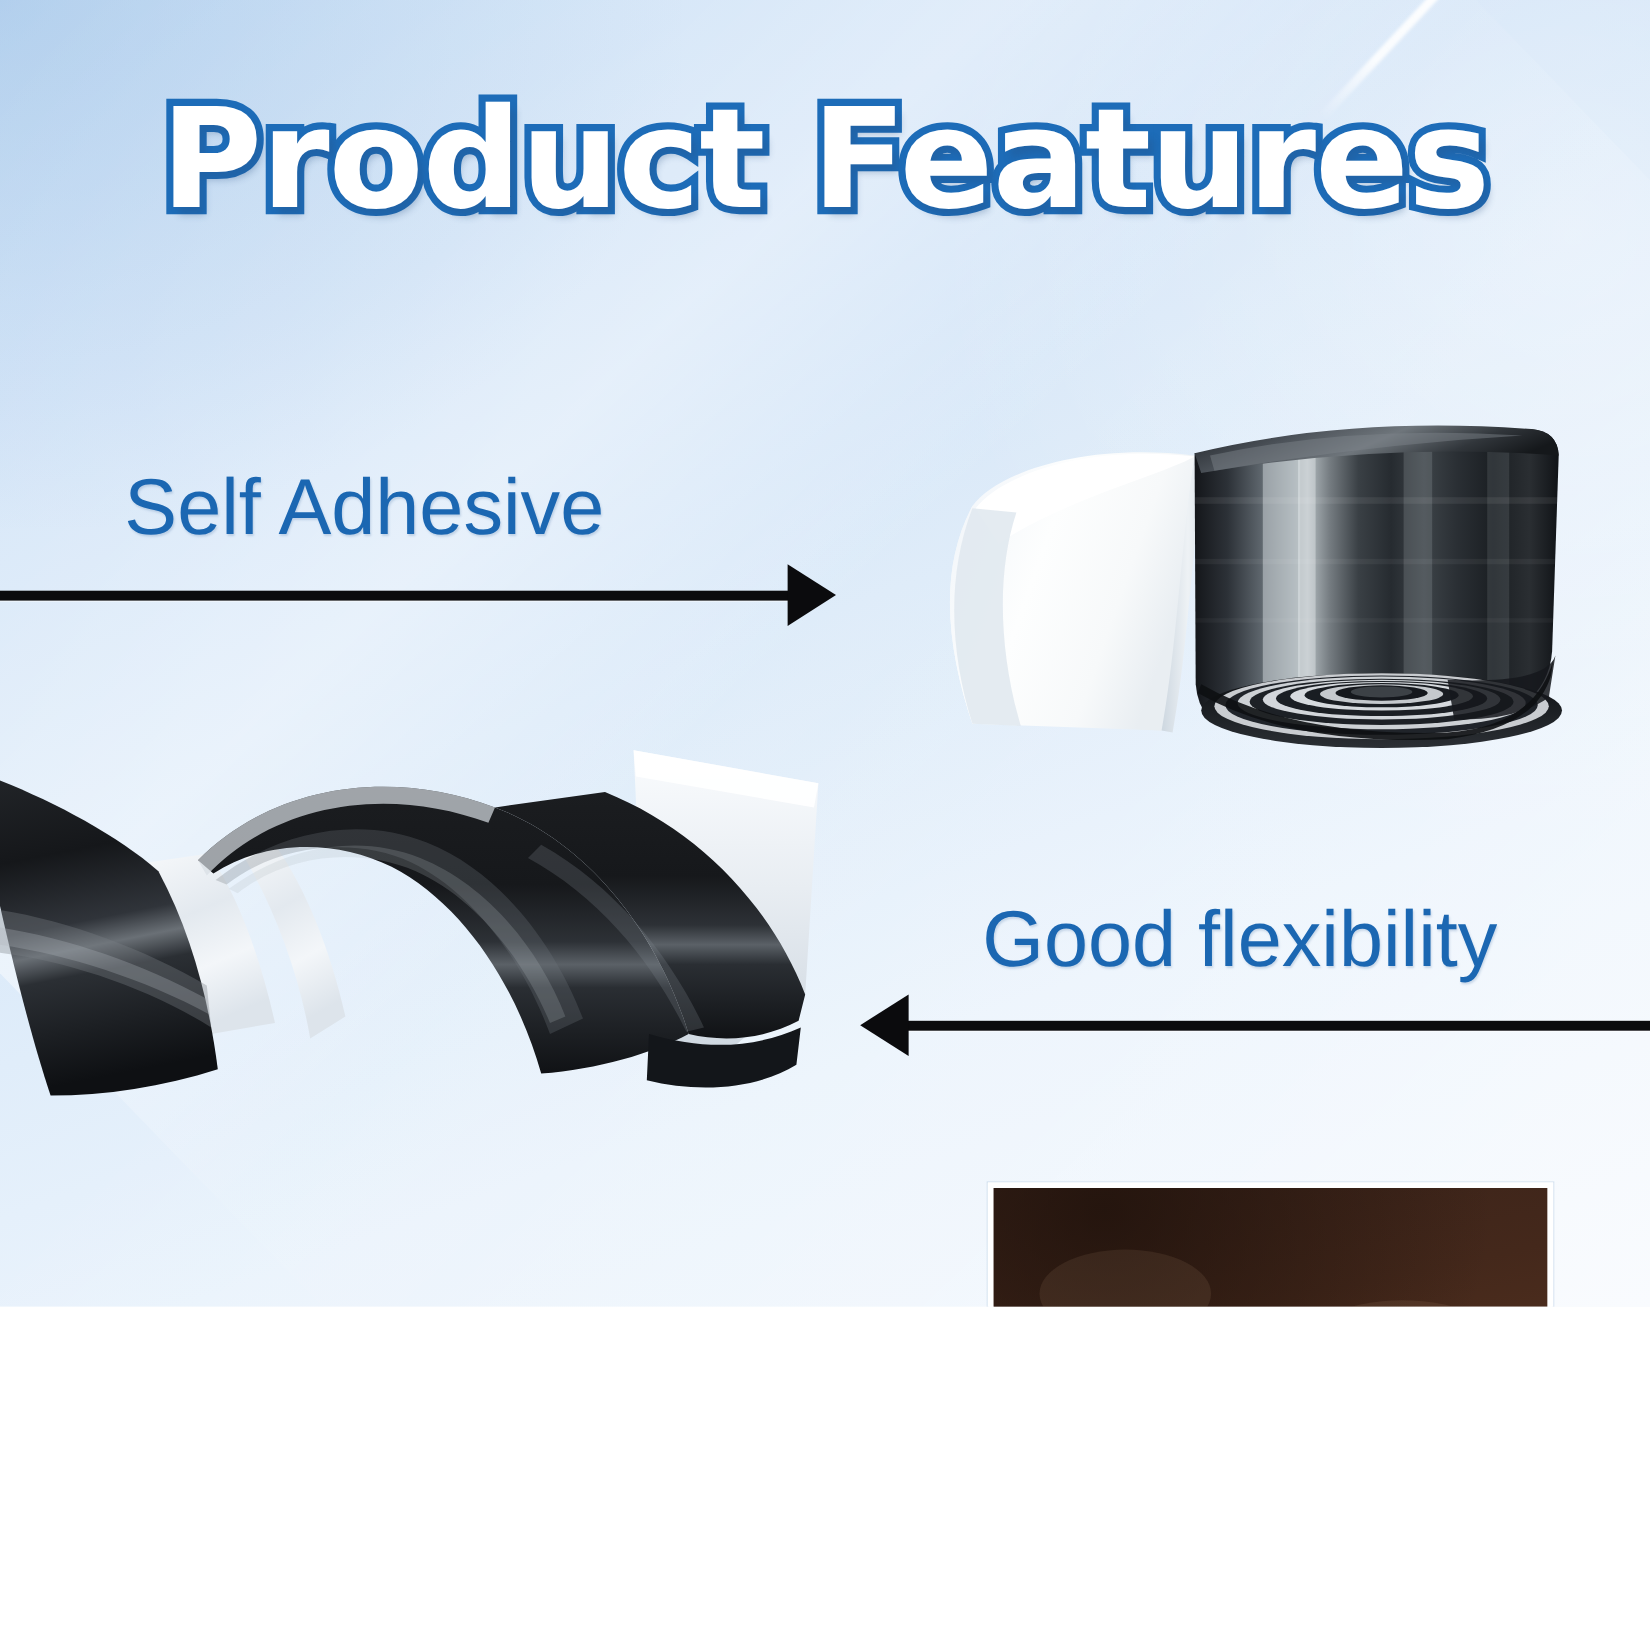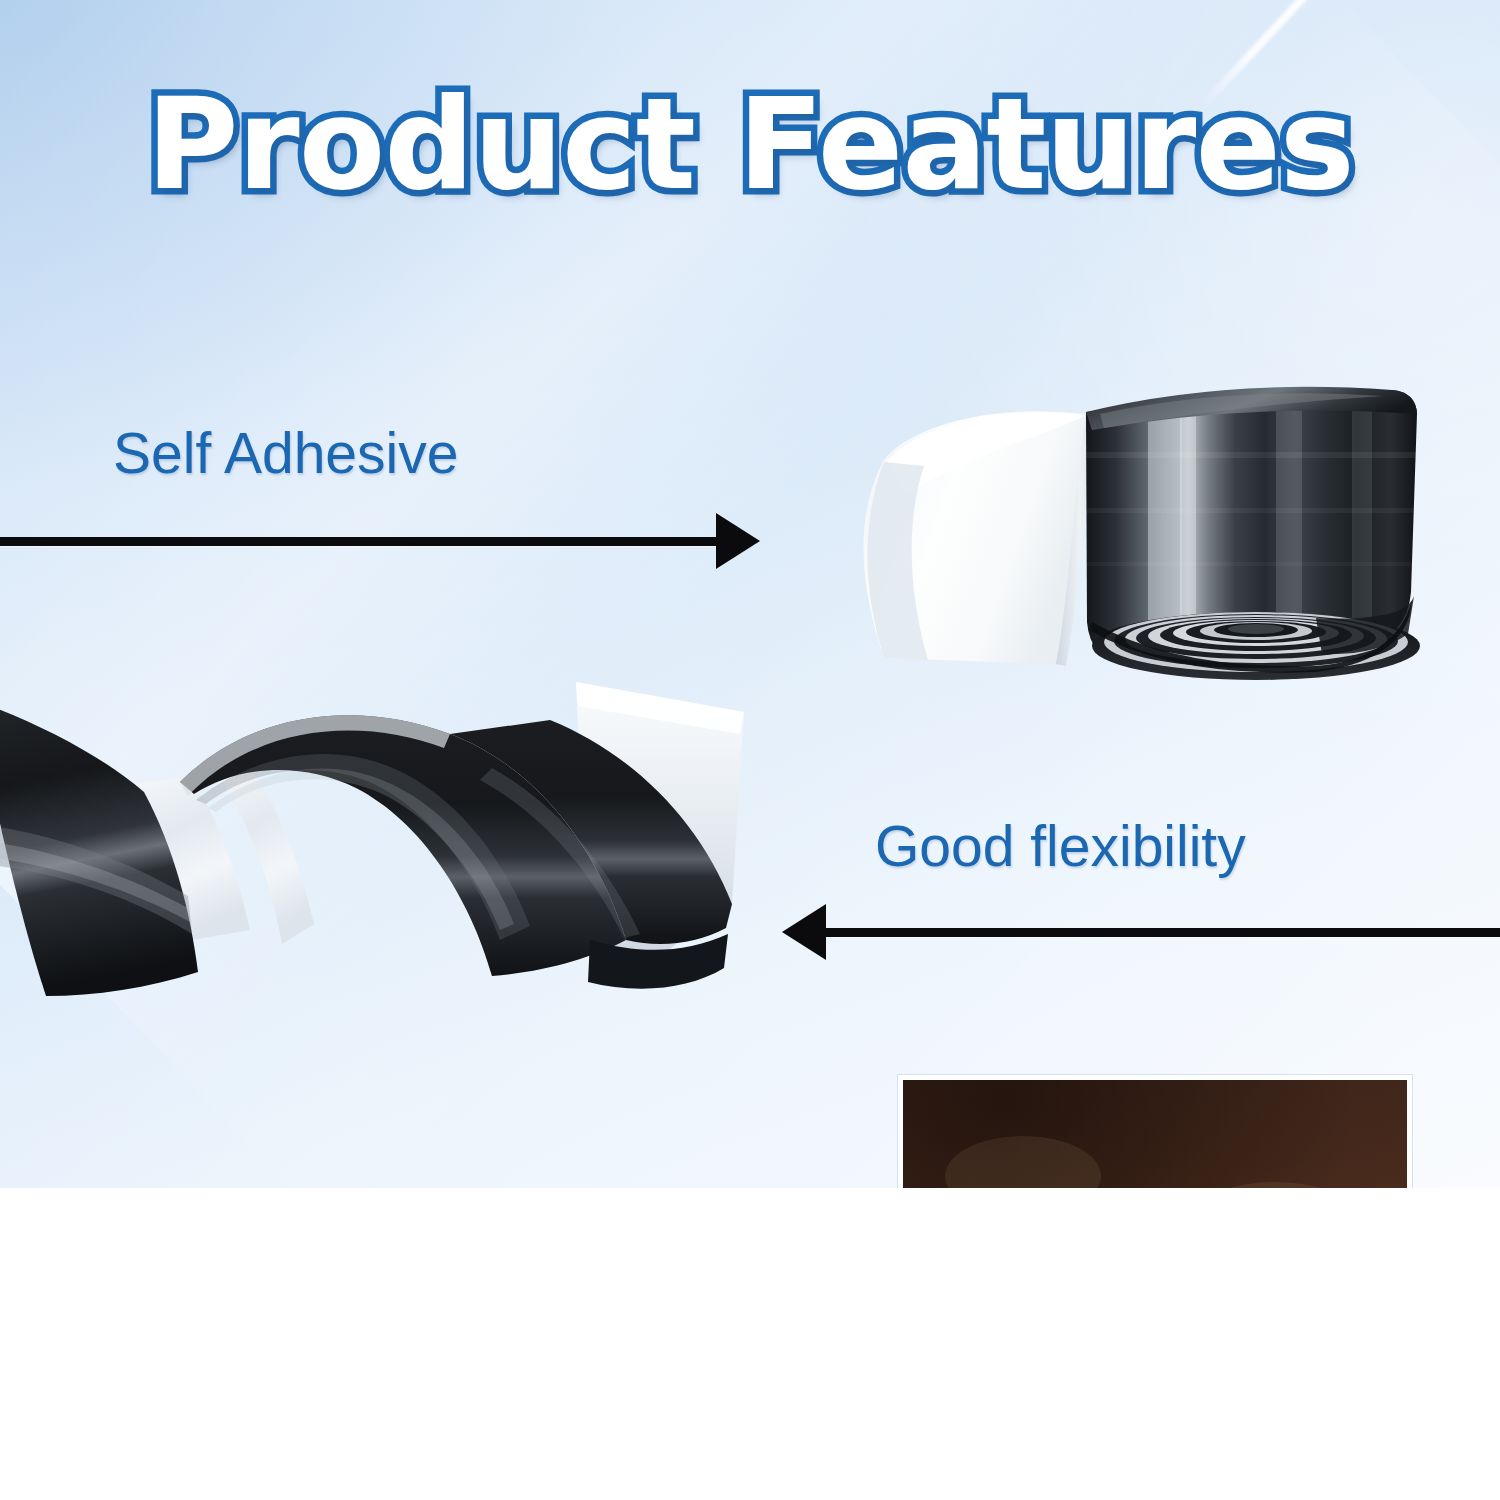--- a/index.html
+++ b/index.html
@@ -97,27 +97,27 @@
     text-shadow: 5px 7px 7px rgba(40,80,130,0.30);
     white-space: nowrap;
   }
 
   
   .feature-label {
     position: absolute;
     color: #1b67b2;
     font-family: "Liberation Sans", sans-serif;
     font-weight: normal;
-    font-size: 57px;
+    font-size: 72px;
     line-height: 1;
     white-space: nowrap;
     text-shadow: 1px 2px 2px rgba(60,105,160,0.22);
   }
   #label-self-adhesive { left: 113px; top: 425px; }
-  #label-good-flex     { left: 875px; top: 818px; }
+  #label-good-flex     { left: 893px; top: 818px; }
   #label-heat          { left: 136px; top: 1215px; }
 
   
   .arrow { position: absolute; }
   .arrow .shaft {
     position: absolute;
     height: 9px;
     background: #0b0b0d;
     box-shadow: 0 1px 0 rgba(255,255,255,0.55);
     top: 50%;

